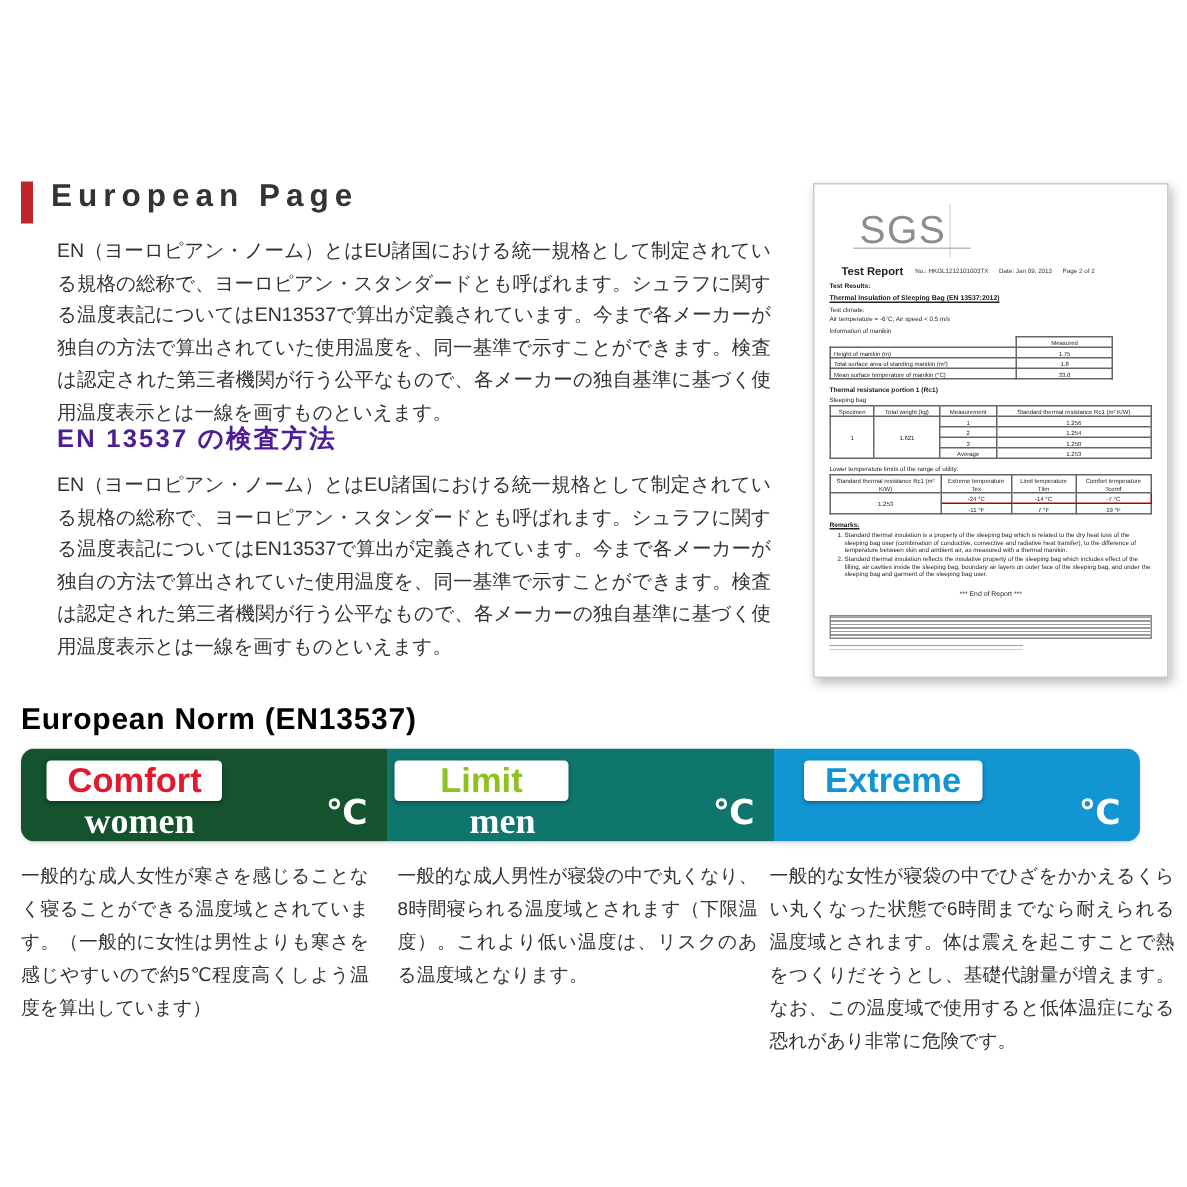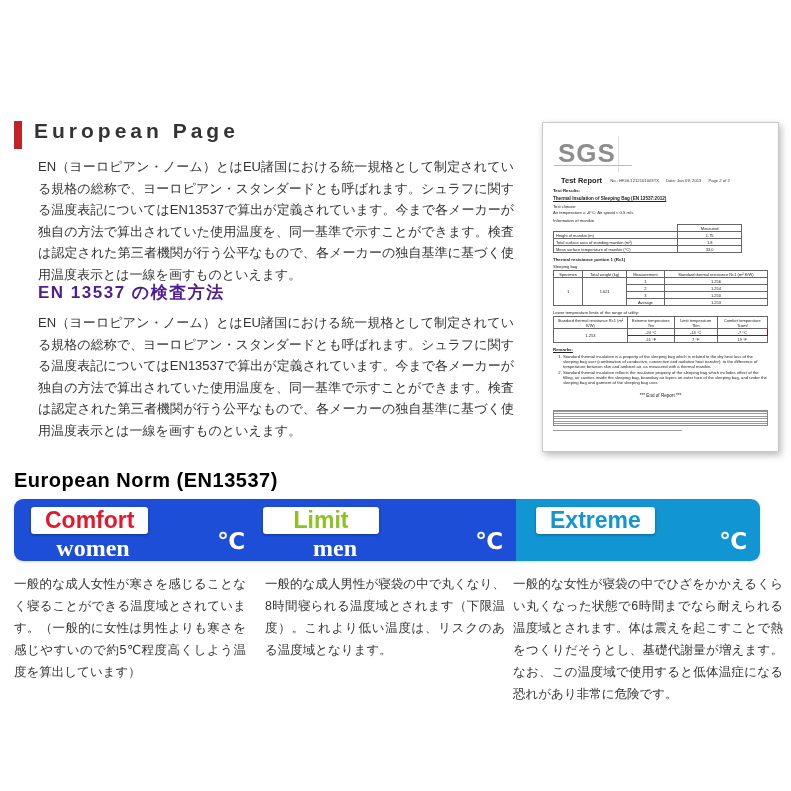--- a/index.html
+++ b/index.html
@@ -15,22 +15,22 @@
     color:#333; text-align:justify; }
   .para-1 { top:156px; }
   .h-method { position:absolute; left:38px; top:281px; font-size:17px; font-weight:bold;
     letter-spacing:1.5px; color:#4c1d95; }
   .para-2 { top:312px; }
 
   
   .report { position:absolute; left:542px; top:122px; width:237px; height:330px; background:#fff;
     border:1px solid #c9c9c9; box-shadow:2px 3px 7px rgba(0,0,0,.28); padding:9px 10px;
     font-size:4.5px; color:#222; }
-  .sgs-logo { position:relative; font-size:26px; font-weight:bold; color:#8d8d8d;
-    letter-spacing:1px; line-height:26px; margin:8px 0 2px 5px; width:62px; }
+  .sgs-logo { position:relative; font-size:26px; font-weight:normal; color:#8d8d8d;
+    letter-spacing:1px; line-height:26px; margin:8px 0 2px 20px; width:62px; }
   .sgs-logo::after { content:""; position:absolute; left:-4px; bottom:0px; width:78px; height:1px;
     background:#bbb; }
   .sgs-logo::before { content:""; position:absolute; left:60px; top:-4px; width:1px; height:36px;
     background:#ddd; }
   .rep-head { display:flex; align-items:center; margin:10px 0 3px 8px; }
   .rep-title { font-size:7.5px; font-weight:bold; margin-right:8px; }
   .rep-meta { font-size:4.2px; color:#333; margin-right:7px; }
   .rep-bold { font-weight:bold; margin:2px 0 2px 0; font-size:4.4px; }
   .rep-subject { font-weight:bold; text-decoration:underline; margin:3px 0 3px 0; font-size:4.6px; }
   .rep-line { font-size:4.2px; margin-bottom:1px; }
@@ -189,26 +189,26 @@
 
     <div class="rep-footer">
       <div class="fineprint"></div>
       <div class="fineprint-short"></div>
     </div>
   </div>
 
   <div class="h-scale">European Norm (EN13537)</div>
 
   <div class="scale-bar">
-    <div class="zone zone-comfort" style="background-color: #1d4ed8;">
+    <div class="zone zone-comfort" style="background-color: #14532d;">
       <div class="zone-label-box" style="color: rgb(227, 24, 44);">Comfort</div>
       <div class="zone-subtitle">women</div>
       <div class="zone-degree">℃</div>
     </div>
-    <div class="zone zone-limit" style="background-color: #1d4ed8;">
+    <div class="zone zone-limit" style="background-color: #0f766e;">
       <div class="zone-label-box" style="color: rgb(141, 194, 31);">Limit</div>
       <div class="zone-subtitle">men</div>
       <div class="zone-degree">℃</div>
     </div>
     <div class="zone zone-extreme" style="background-color: rgb(18, 150, 211);">
       <div class="zone-label-box" style="color: rgb(18, 150, 211);">Extreme</div>
       <div class="zone-degree">℃</div>
     </div>
   </div>
 

